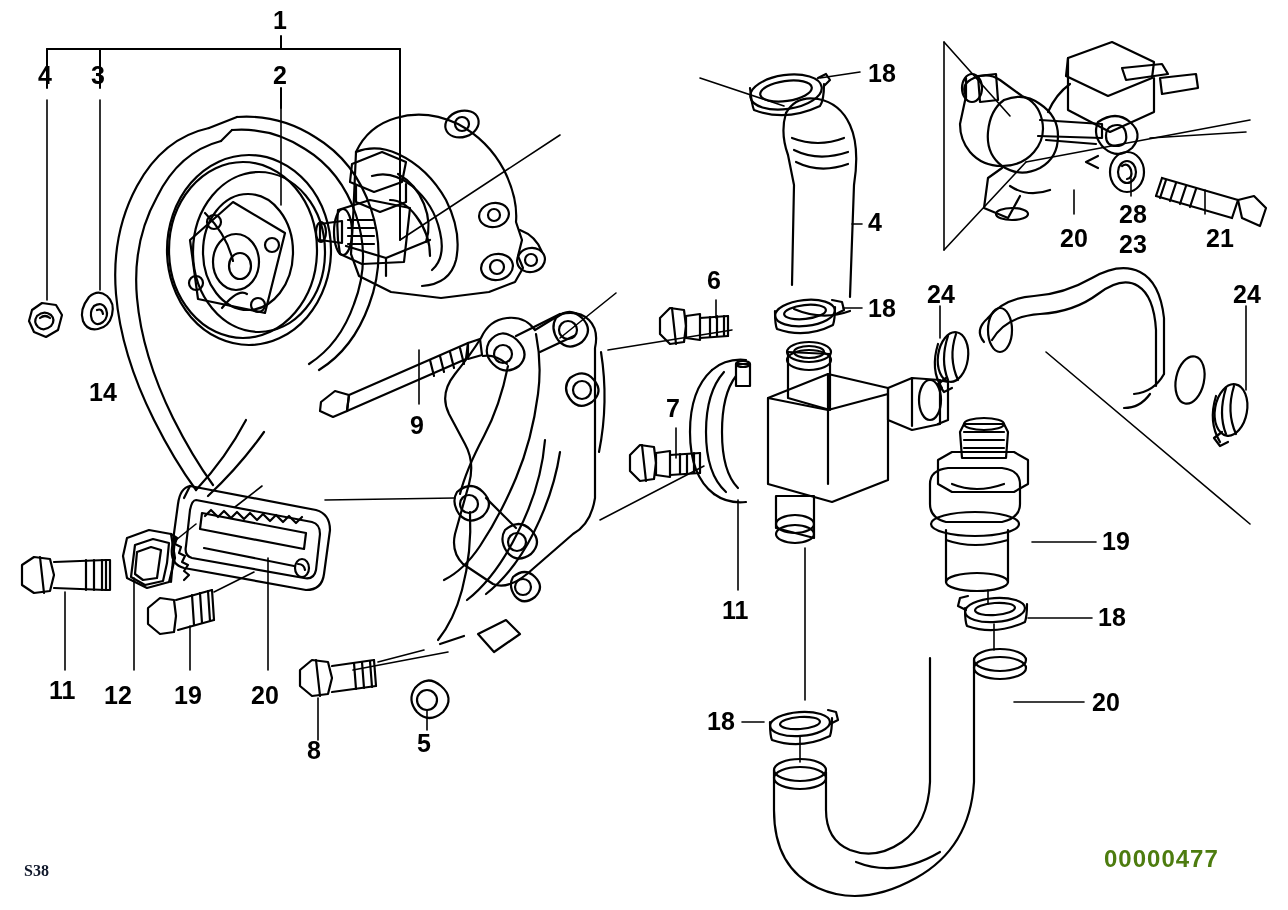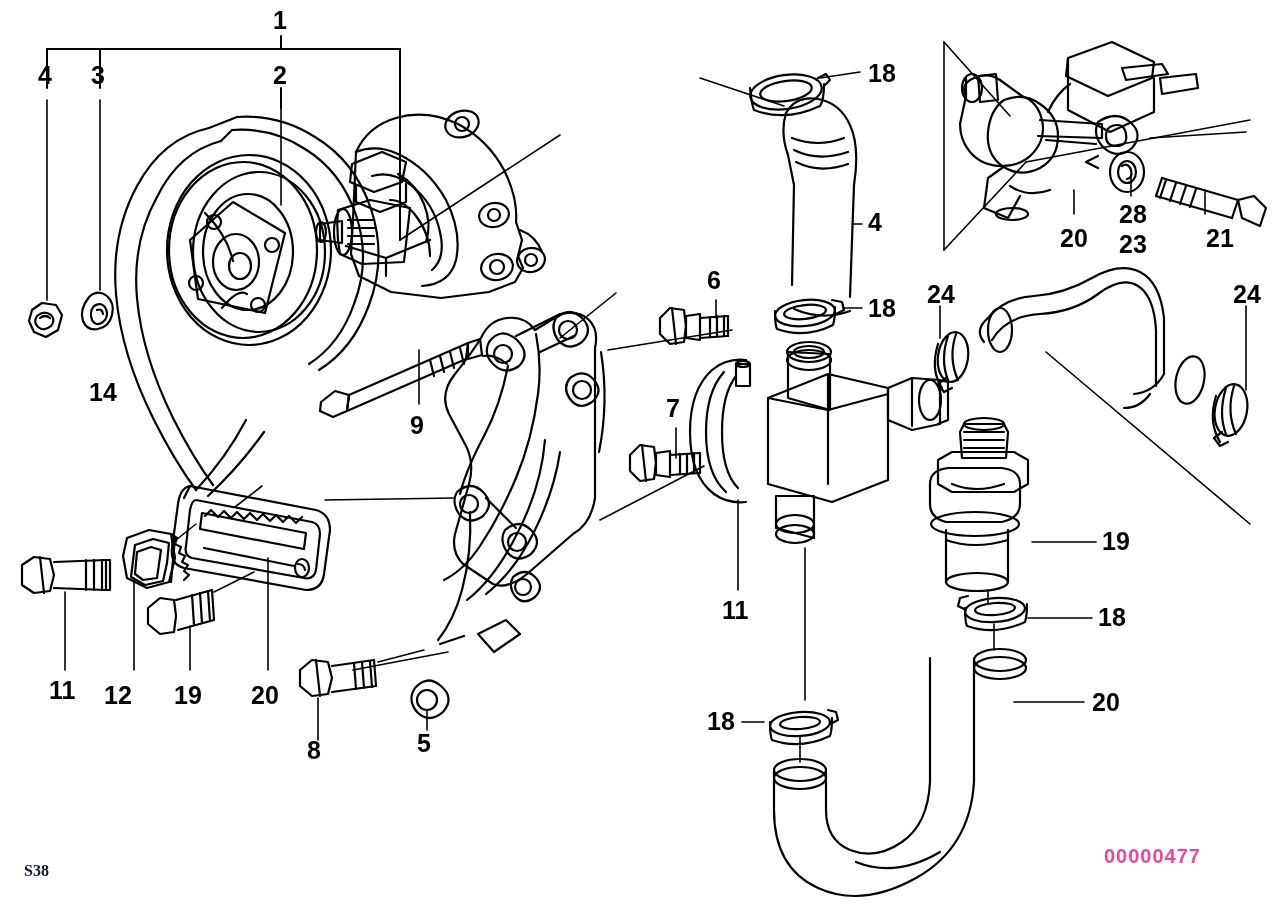--- a/index.html
+++ b/index.html
@@ -1,21 +1,21 @@
 <!DOCTYPE html>
 <html><head>
 <meta charset="utf-8">
 <style>
   html,body{margin:0;padding:0;background:#ffffff;}
   body{width:1288px;height:910px;overflow:hidden;font-family:"Liberation Sans",sans-serif;}
   #page{position:relative;width:1288px;height:910px;background:#fff;}
   svg{display:block;}
   .lbl{position:absolute;font-family:"Liberation Sans",sans-serif;font-weight:bold;font-size:25px;color:#000;line-height:1;white-space:nowrap;}
   .corner-id{position:absolute;font-family:"Liberation Serif",serif;font-weight:bold;font-size:16px;color:#0f172a;}
-  .diag-id{position:absolute;font-family:"Liberation Sans",sans-serif;font-weight:bold;font-size:20px;color:#ec4899;letter-spacing:1px;}
+  .diag-id{position:absolute;font-family:"Liberation Sans",sans-serif;font-weight:bold;font-size:24px;color:#4d7c0f;letter-spacing:1px;}
 </style>
 </head>
 <body>
 
 <div id="page">
 
   <svg width="1288" height="910" viewBox="0 0 1288 910" xmlns="http://www.w3.org/2000/svg">
     <g fill="none" stroke="#000" stroke-width="2.2" stroke-linecap="round" stroke-linejoin="round">
 
       <g stroke-width="2">

